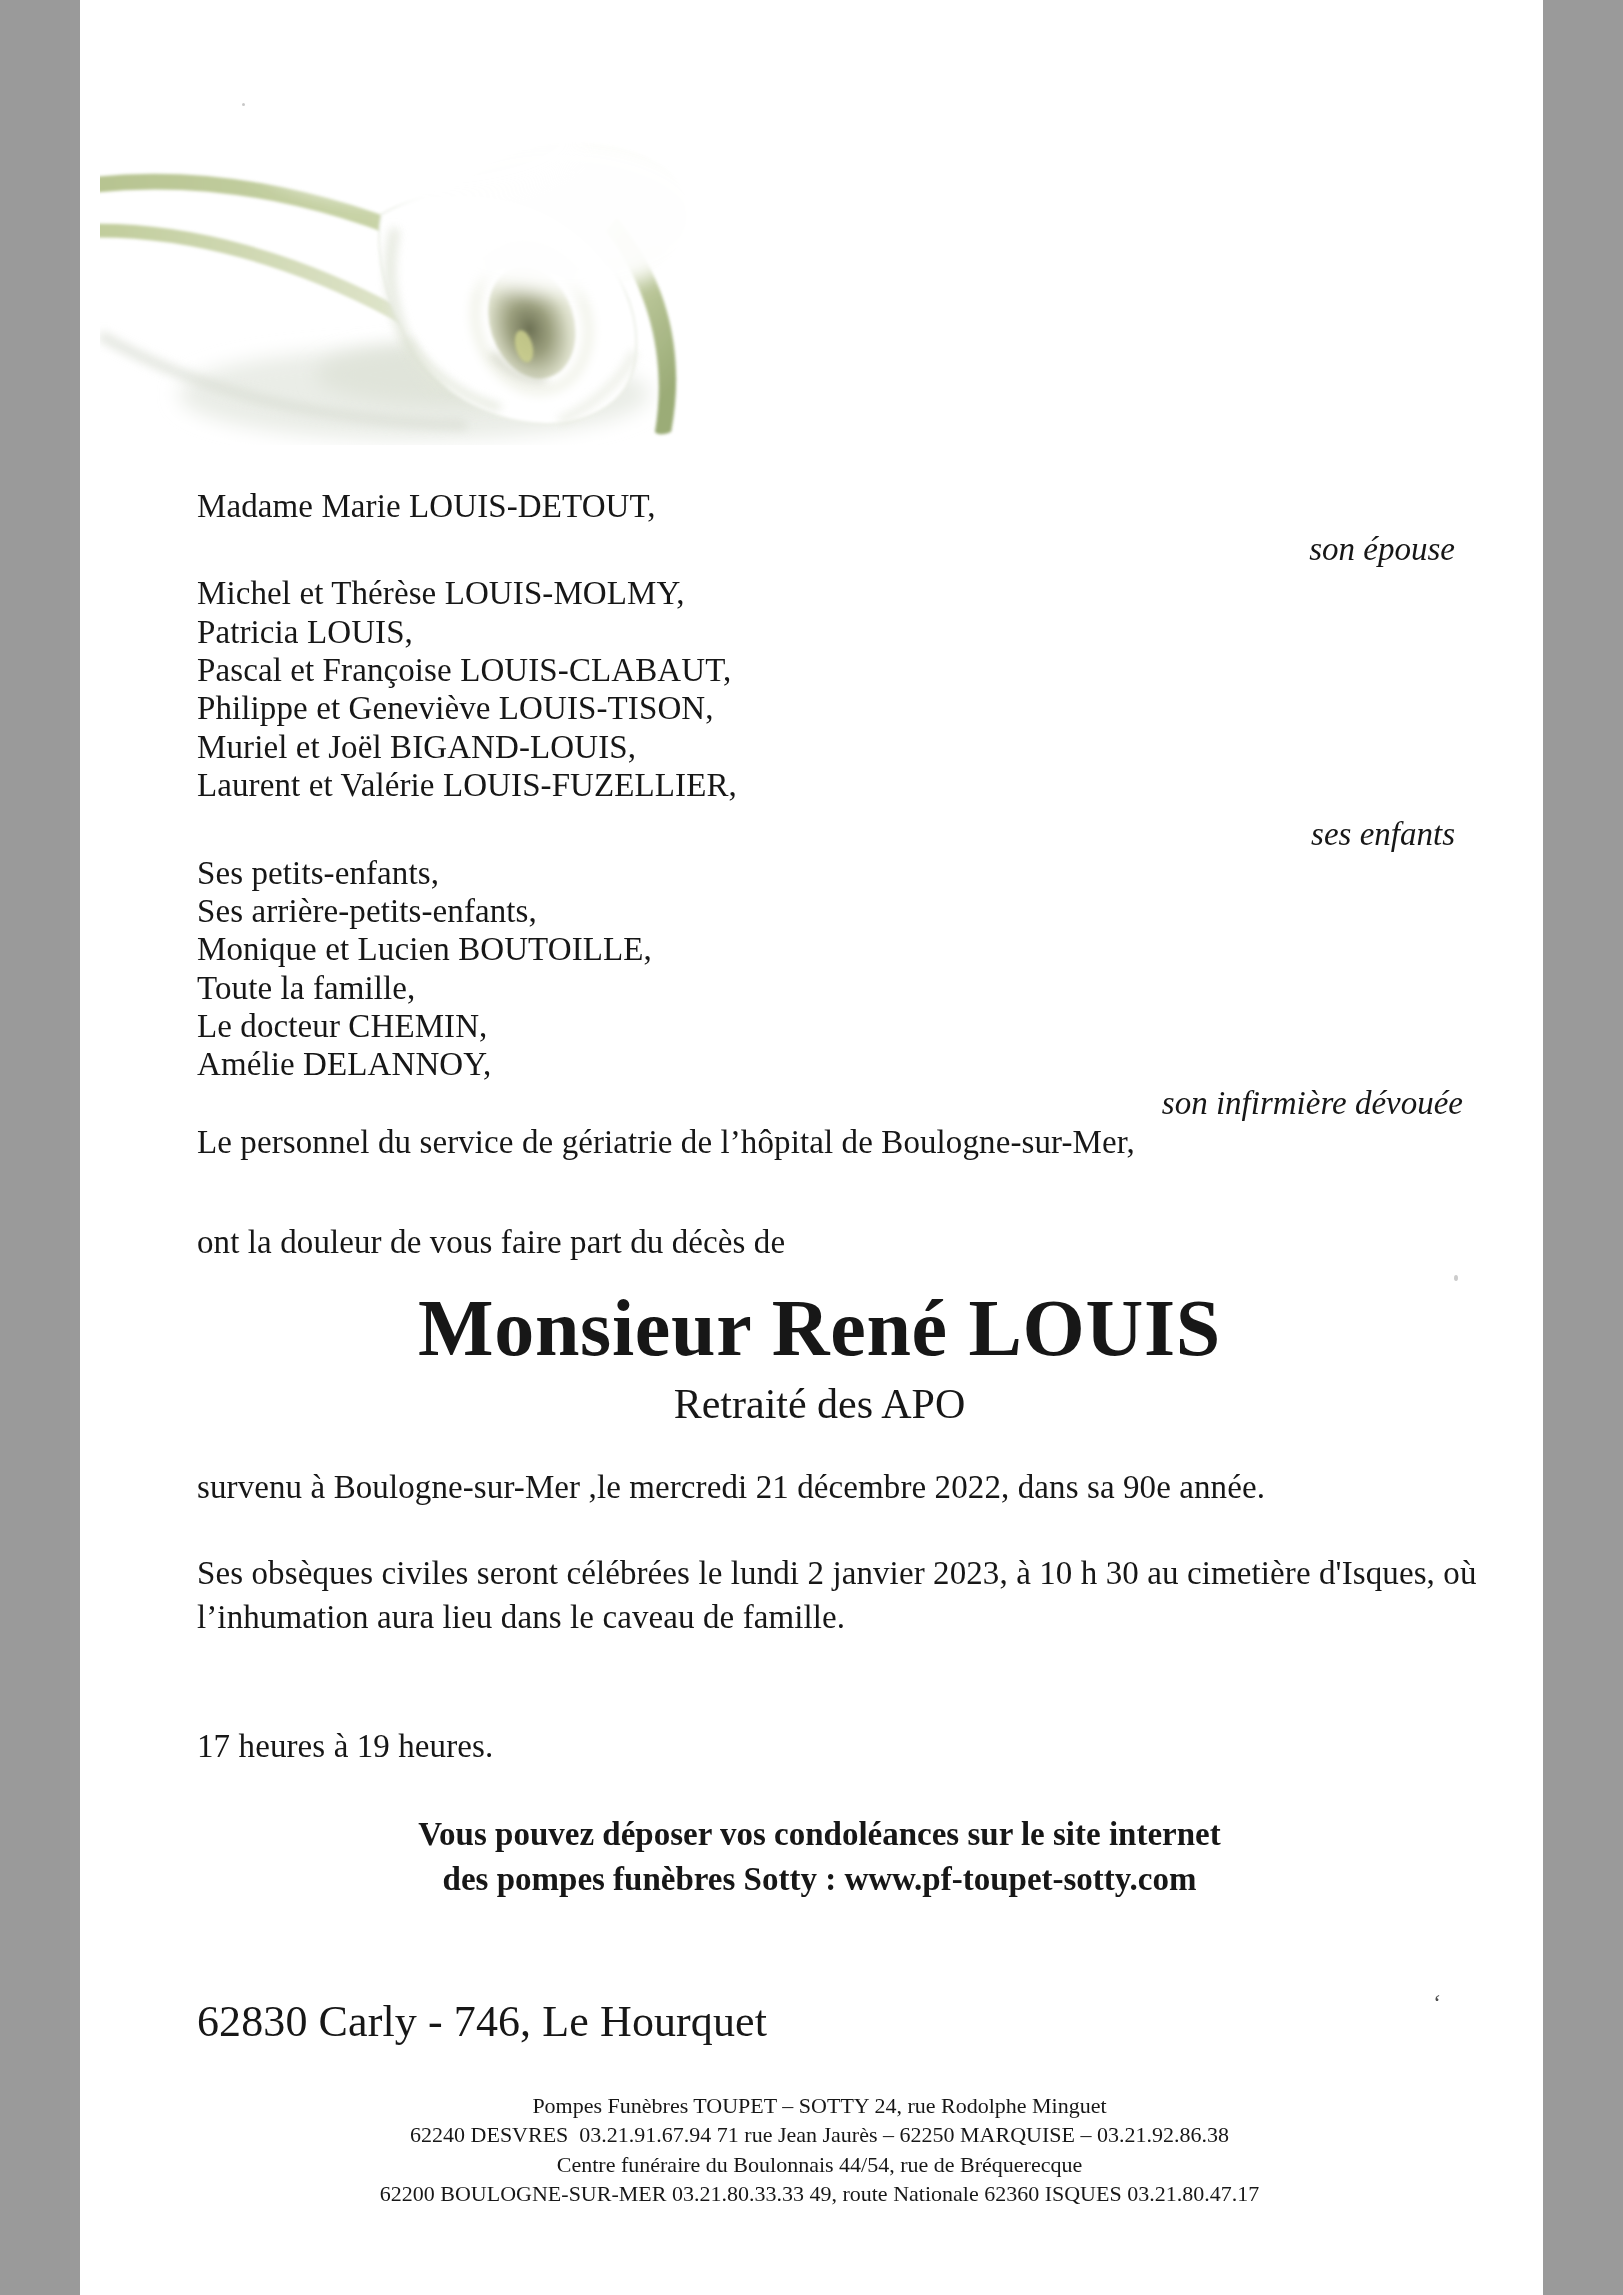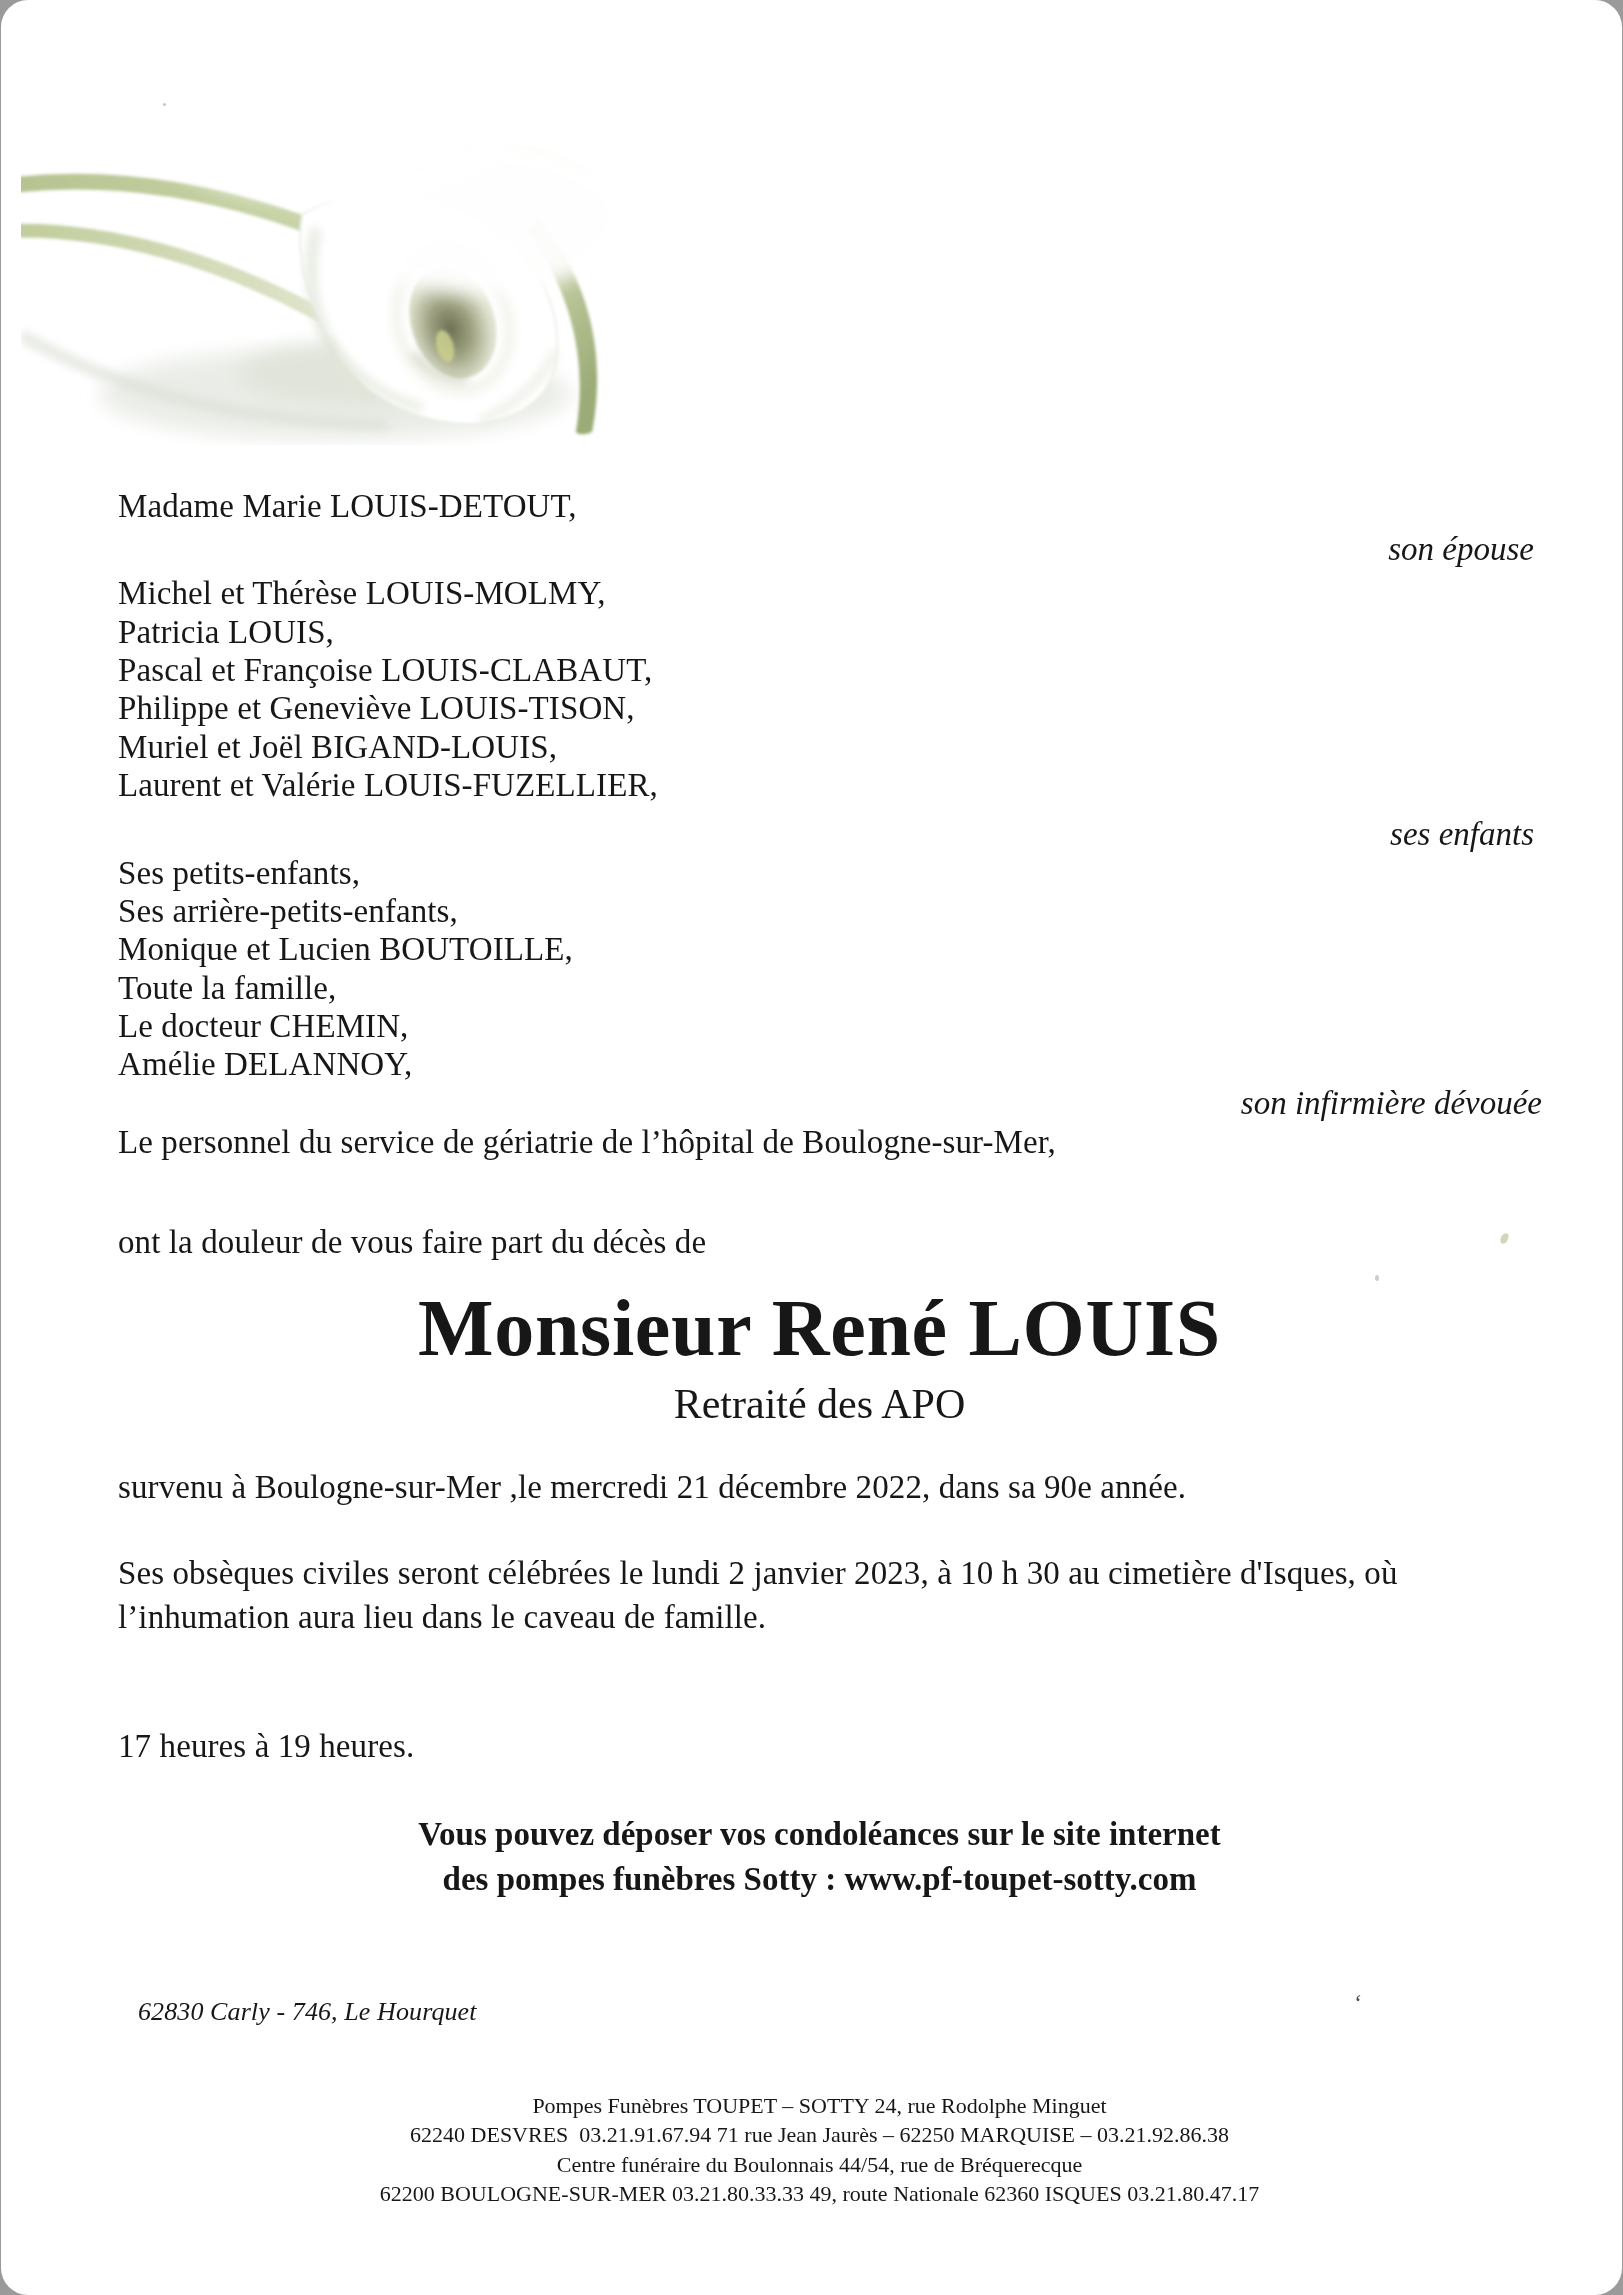--- a/index.html
+++ b/index.html
@@ -1,24 +1,23 @@
 <!DOCTYPE html>
 <html style="font-size:10.5px"><head>
 <meta charset="utf-8">
 <style>
   html,body{margin:0;padding:0;background:#9a9a9a;}
   .page{
     position:relative;
-    width:1621px;height:2295px;
+    width:1463px;height:2295px;
     margin:0 auto;
     background:#ffffff;
     overflow:hidden;
     font-family:"Liberation Serif","DejaVu Serif",serif;
     color:#171717;
-    border-radius:27px;
   }
   .line{
     position:absolute;
     left:117px;
     font-size:33px;
     line-height:1.2;
     white-space:pre;
     letter-spacing:0.1px;
   }
   .rlabel{
@@ -46,24 +45,22 @@
   .deceased-sub{
     font-size:42px;
     line-height:1.15;
   }
   .condolence{
     font-size:33px;
     font-weight:bold;
     line-height:1.2;
   }
   .address{
-    font-size:26px;
-    font-style:italic;
-    line-height:1.2;
-    margin-left:20px;
+    font-size:44px;
+    line-height:1.2;
   }
   .footer-line{
     font-size:22px;
     line-height:1.25;
   }
   .flower{
     position:absolute;
     left:19.6px;top:62px;
     width:602px;height:383px;
   }

